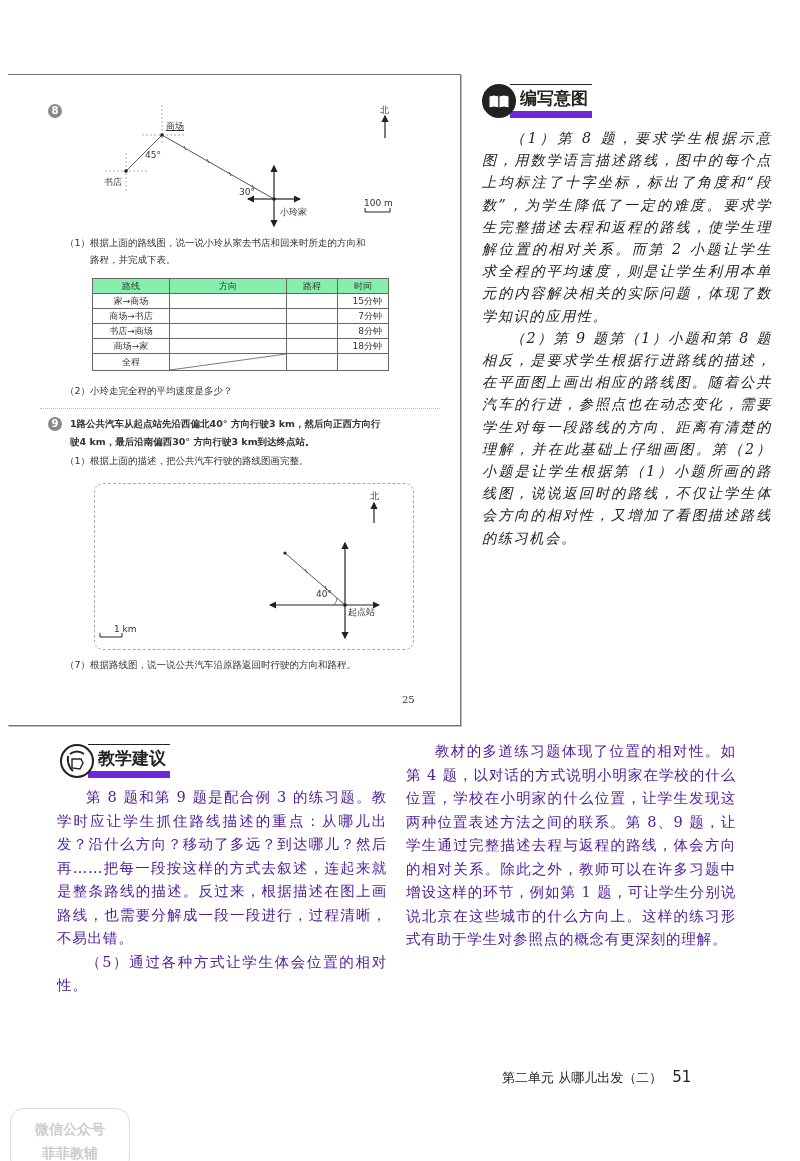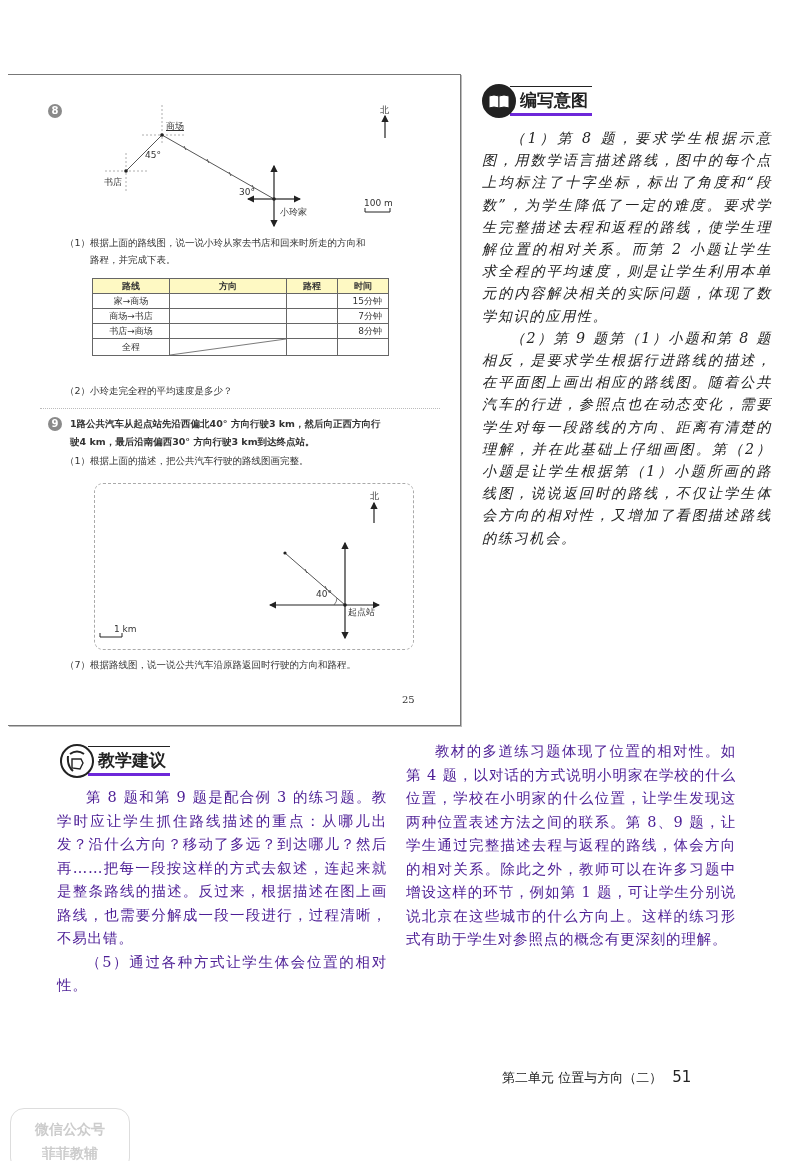--- a/index.html
+++ b/index.html
@@ -25,21 +25,21 @@
   .map-label { position: absolute; font-size: 9px; font-family: "DejaVu Sans", sans-serif; color: #333; }
   .sub { position: absolute; font-size: 9.5px; line-height: 17px; font-family: "DejaVu Sans", sans-serif; color: #333; }
 
   table.route {
     position: absolute; left: 92px; top: 278px; border-collapse: collapse;
     font-size: 9px; font-family: "DejaVu Sans", sans-serif; color: #333;
   }
   table.route th, table.route td {
     border: 1px solid #666; height: 14px; padding: 0 3px; text-align: center; font-weight: normal;
   }
-  table.route th { background: #fef9c3; font-weight: bold; }
+  table.route th { background: #86efac; }
   table.route td.time { text-align: right; padding-right: 6px; }
 
   .sep-dotted {
     position: absolute; left: 40px; top: 408px; width: 400px; border-top: 1px dotted #bbb;
   }
   .map-box {
     position: absolute; left: 94px; top: 483px; width: 318px; height: 165px;
     border: 1px dashed #aaa; border-radius: 9px;
   }
   .page-no { position: absolute; left: 402px; top: 694px; font-size: 10px; color: #333; }
@@ -49,21 +49,21 @@
     position: absolute; display: flex; align-items: center;
   }
   .heading .badge {
     width: 30px; height: 30px; border-radius: 50%;
     background: #222; border: 2px solid #222; position: relative; z-index: 2;
     display: flex; align-items: center; justify-content: center;
   }
   .heading .title {
     margin-left: -6px; padding: 2px 4px 2px 10px;
     font-family: "DejaVu Sans", sans-serif; font-weight: bold; font-size: 17px; color: #222;
-    border-top: 1.5px solid #222; border-bottom: 3px solid #6d28d9;
+    border-top: 1.5px solid #222; border-bottom: 7px solid #6d28d9;
     line-height: 22px;
   }
 
   .col-text {
     position: absolute;
     font-size: 14.2px; line-height: 22.2px; color: #222;
     text-align: justify; letter-spacing: 1.6px; font-style: italic;
   }
   .col-text p { margin: 0; text-indent: 2em; }
 
@@ -158,20 +158,26 @@
     <td>商场→书店</td>
     <td></td>
     <td></td>
     <td class="time">7分钟</td>
   </tr>
   <tr>
     <td>书店→商场</td>
     <td></td>
     <td></td>
     <td class="time">8分钟</td>
+  </tr>
+  <tr>
+    <td>商场→家</td>
+    <td></td>
+    <td></td>
+    <td class="time">18分钟</td>
   </tr>
   <tr>
     <td>全程</td>
     <td style="padding:0; position:relative;">
       <svg width="100%" height="16" preserveAspectRatio="none" viewBox="0 0 100 16" style="display:block">
             <line x1="0" y1="16" x2="100" y2="0" stroke="#666" stroke-width="0.8"></line>
           </svg>
     </td>
     <td></td>
     <td class="time"></td>
@@ -245,19 +251,19 @@
 <div class="lower-text" style="left:57px; top:786px; width:330px;">
   <p>第 8 题和第 9 题是配合例 3 的练习题。教学时应让学生抓住路线描述的重点：从哪儿出发？沿什么方向？移动了多远？到达哪儿？然后再……把每一段按这样的方式去叙述，连起来就是整条路线的描述。反过来，根据描述在图上画路线，也需要分解成一段一段进行，过程清晰，不易出错。</p>
   <p>（5）通过各种方式让学生体会位置的相对性。</p>
 </div>
 
 <div class="lower-text" style="left:406px; top:740px; width:330px;">
   <p>教材的多道练习题体现了位置的相对性。如第 4 题，以对话的方式说明小明家在学校的什么位置，学校在小明家的什么位置，让学生发现这两种位置表述方法之间的联系。第 8、9 题，让学生通过完整描述去程与返程的路线，体会方向的相对关系。除此之外，教师可以在许多习题中增设这样的环节，例如第 1 题，可让学生分别说说北京在这些城市的什么方向上。这样的练习形式有助于学生对参照点的概念有更深刻的理解。</p>
 </div>
 
 <div class="footer">
-  <span>第二单元  位置与方向（二）</span><span class="num">51</span>
+  <span>第二单元  从哪儿出发（二）</span><span class="num">51</span>
 </div>
 
 <div class="watermark">
   <div>微信公众号</div>
   <div>菲菲教辅</div>
 </div>
 
 </body></html>

